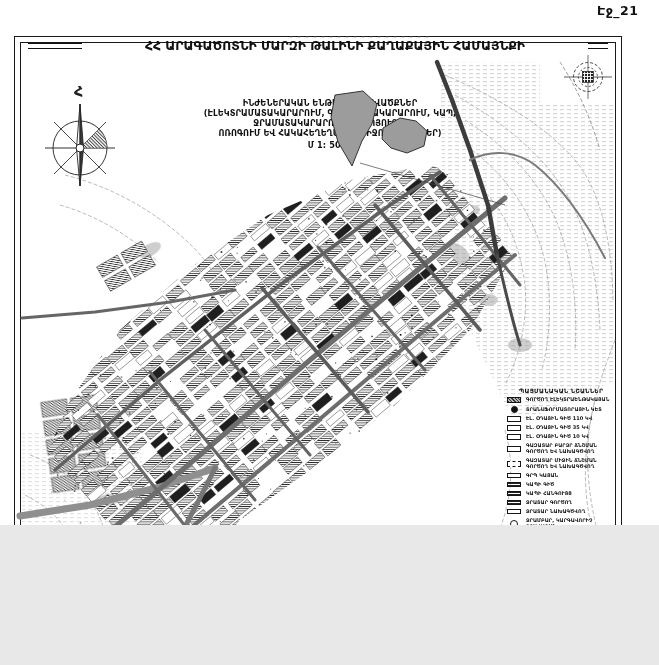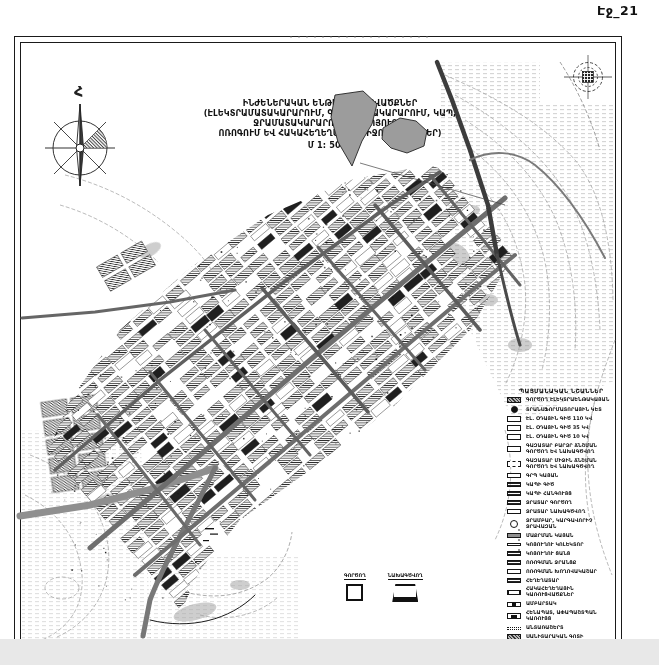--- a/index.html
+++ b/index.html
@@ -1,16 +1,16 @@
 <!DOCTYPE html>
 <html style="--gray-fill: #9c9c9c; --road-gray: #6e6e6e; --wide-road: #8f8f8f;"><head>
 <meta charset="utf-8">
 <style>
   html,body{margin:0;padding:0;background:#e8e8e8;}
-  .sheet{position:relative;width:659px;height:639px;background:#fff;overflow:hidden;
+  .sheet{position:relative;width:659px;height:525px;background:#fff;overflow:hidden;
          font-family:"DejaVu Sans",sans-serif;color:#111;}
   
   .page-label{position:absolute;top:3px;left:597px;font-size:12.5px;font-weight:bold;
               letter-spacing:.5px;z-index:6;}
   
   .frame-outer{position:absolute;left:14px;top:36px;width:606px;height:612px;
                border:1.6px solid #1a1a1a;z-index:1;}
   .frame-inner{position:absolute;left:20px;top:42px;width:594px;height:600px;
                border:1px solid #1a1a1a;z-index:1;}
   
@@ -63,20 +63,25 @@
 </head>
 <body>
 
 <div class="sheet">
 
   <div class="page-label">Էջ_21</div>
 
   <div class="frame-outer"></div>
   <div class="frame-inner"></div>
 
+  <div class="title-row">
+    <div class="rule rule-l"></div>
+    <div class="title-1">ՀՀ ԱՐԱԳԱԾՈՏՆԻ ՄԱՐԶԻ ԹԱԼԻՆԻ ՔԱՂԱՔԱՅԻՆ ՀԱՄԱՅՆՔԻ</div>
+    <div class="rule rule-r"></div>
+  </div>
 
   <div class="subtitle">
     <div>ԻՆԺԵՆԵՐԱԿԱՆ ԵՆԹԱԿԱՌՈՒՑՎԱԾՔՆԵՐ</div>
     <div>(ԷԼԵԿՏՐԱՄԱՏԱԿԱՐԱՐՈՒՄ, ԳԱԶԱՄԱՏԱԿԱՐԱՐՈՒՄ, ԿԱՊ,</div>
     <div>ՋՐԱՄԱՏԱԿԱՐԱՐՈՒՄ ԵՎ ԿՈՅՈՒՂԻ,</div>
     <div>ՈՌՈԳՈՒՄ ԵՎ ՀԱԿԱՀԵՂԵՂԱՅԻՆ ՄԻՋՈՑԱՌՈՒՄՆԵՐ)</div>
     <div class="scale">Մ 1: 5000</div>
   </div>
 
   <svg class="compass" width="80" height="112" viewBox="0 0 80 112">

